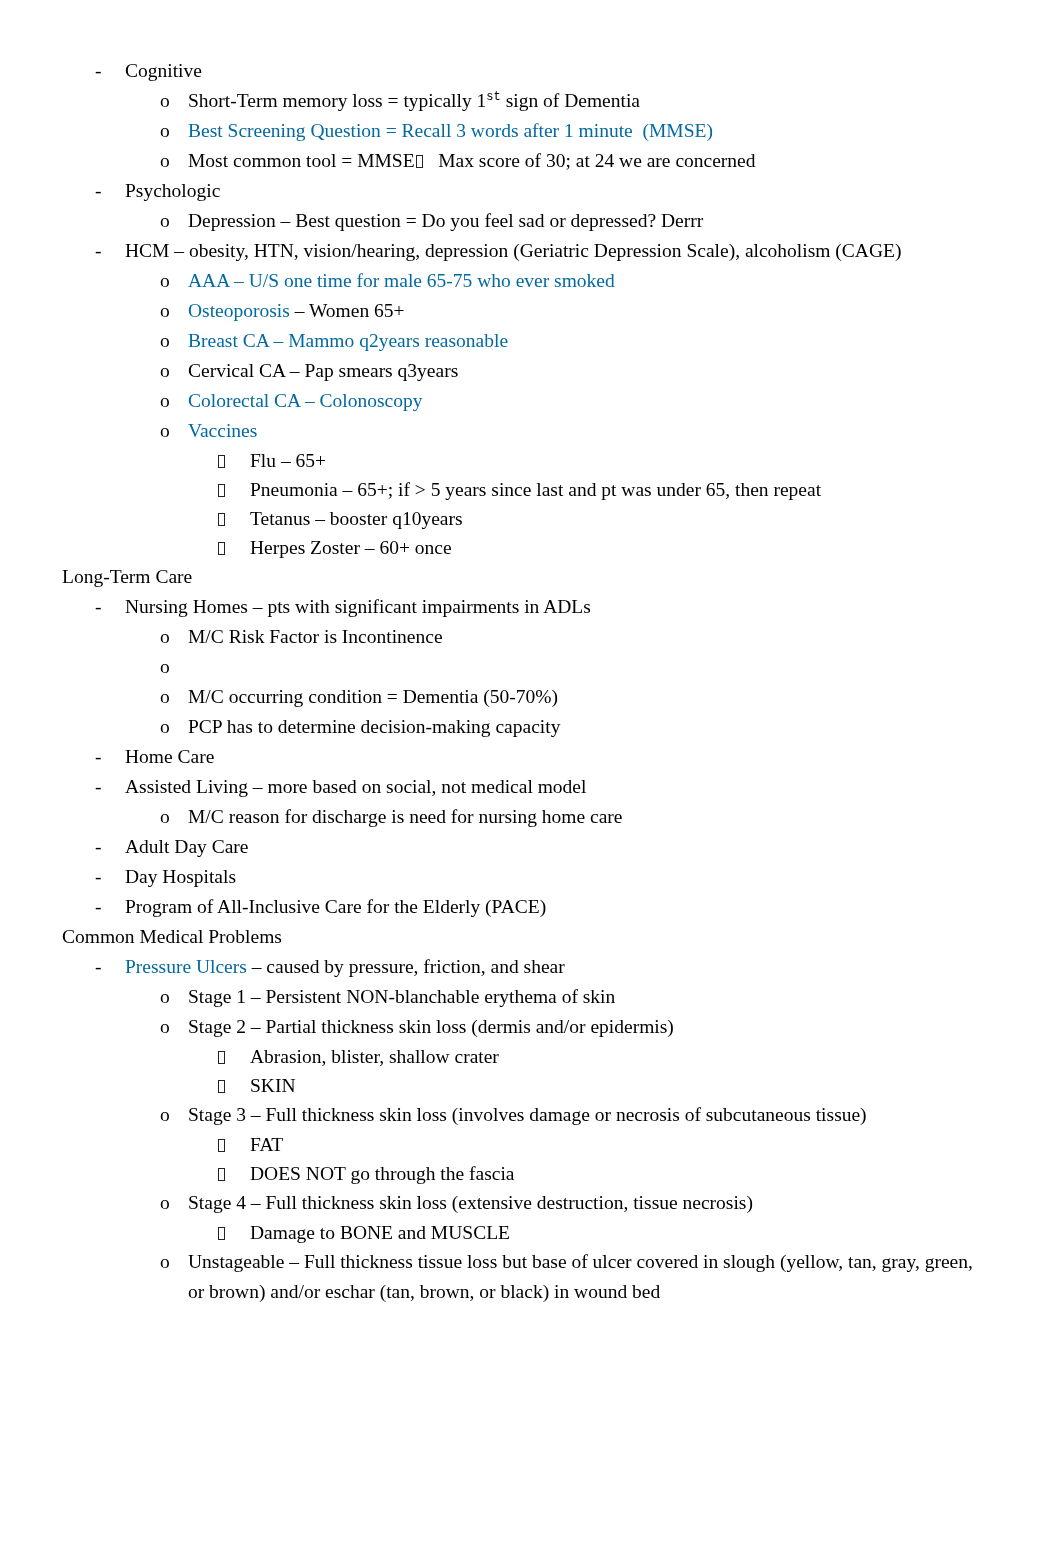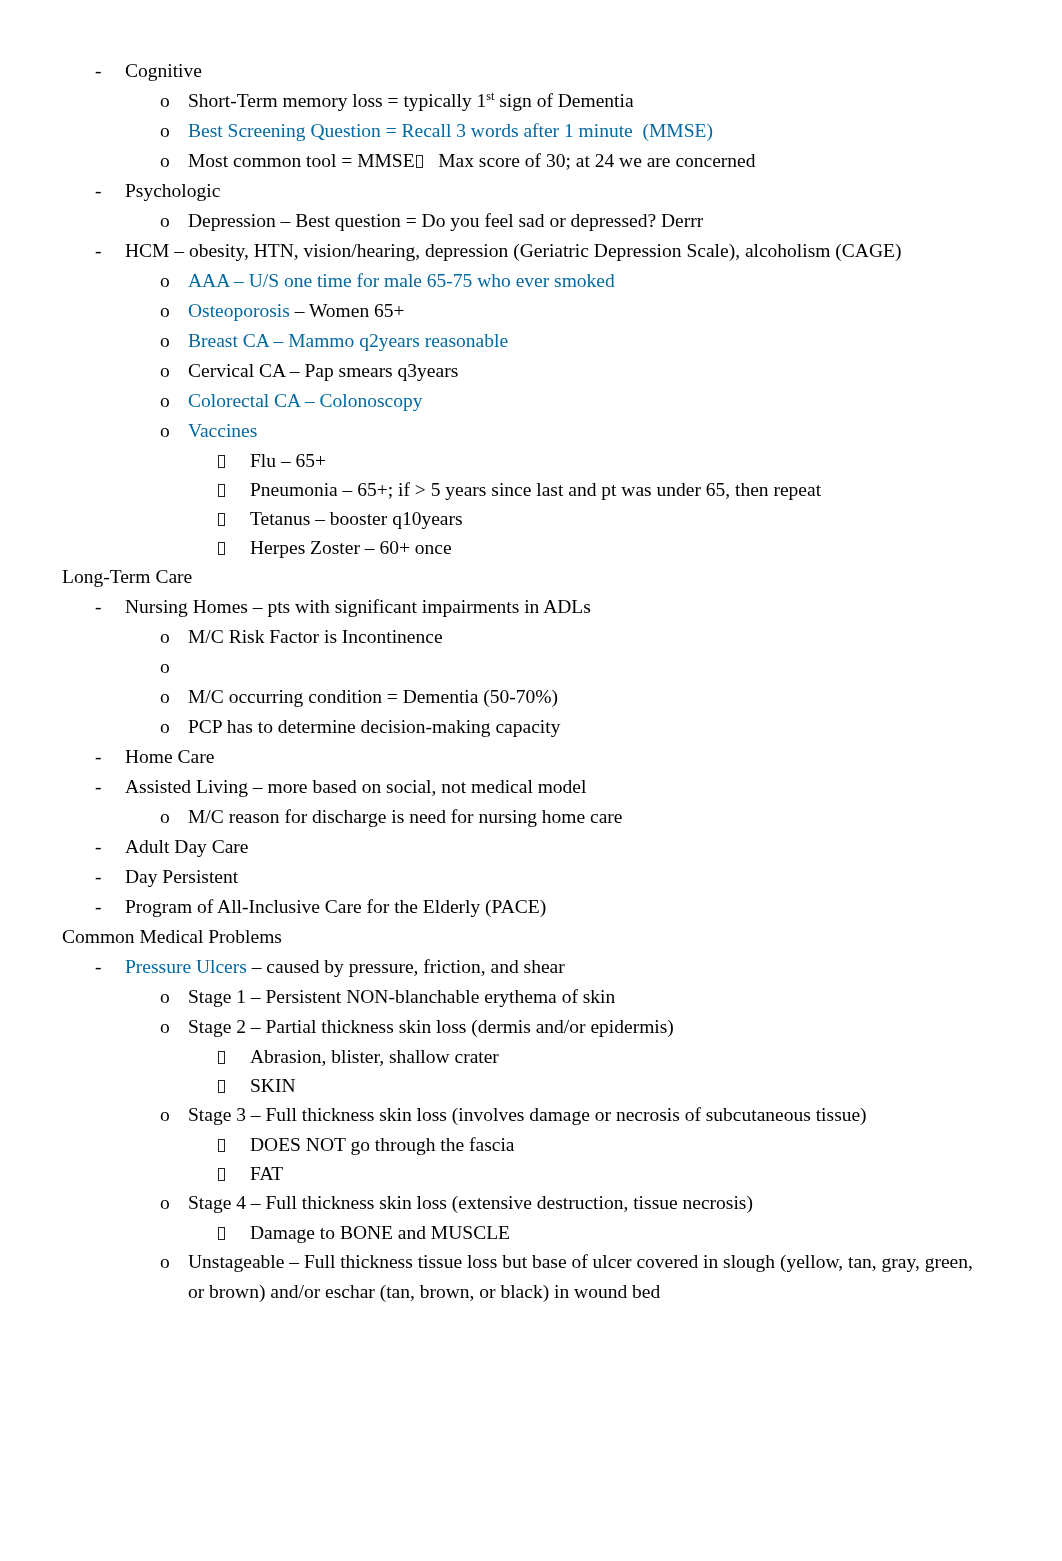--- a/index.html
+++ b/index.html
@@ -96,20 +96,21 @@
 
   .txt { white-space: pre-wrap; }
 
   .red { color: #0369a1; }
   .blk { color: #000000; }
 
   sup {
     font-size: 0.62em;
     vertical-align: super;
     line-height: 0;
+    font-family: Liberation Mono, monospace;
   }
 
   
   .tofu {
     display: inline-block;
     width: 7px;
     height: 13px;
     border: 1px solid #222222;
     vertical-align: -1px;
     box-sizing: border-box;
@@ -231,21 +232,21 @@
       <div class="row lvl2">
         <span class="mark">o</span>
         <span class="txt"><span class="blk">M/C reason for discharge is need for nursing home care</span></span>
       </div>
       <div class="row lvl1">
         <span class="mark">-</span>
         <span class="txt"><span class="blk">Adult Day Care</span></span>
       </div>
       <div class="row lvl1">
         <span class="mark">-</span>
-        <span class="txt"><span class="blk">Day Persistent</span></span>
+        <span class="txt"><span class="blk">Day Hospitals</span></span>
       </div>
       <div class="row lvl1">
         <span class="mark">-</span>
         <span class="txt"><span class="blk">Program of All-Inclusive Care for the Elderly (PACE)</span></span>
       </div>
       <div class="row lvl0">
         <span class="txt"><span class="blk">Common Medical Problems</span></span>
       </div>
       <div class="row lvl1">
         <span class="mark">-</span>
@@ -266,25 +267,25 @@
       <div class="row lvl3">
         <span class="mark"><span class="tofu"></span></span>
         <span class="txt"><span class="blk">SKIN</span></span>
       </div>
       <div class="row lvl2">
         <span class="mark">o</span>
         <span class="txt"><span class="blk">Stage 3 – Full thickness skin loss (involves damage or necrosis of subcutaneous tissue)</span></span>
       </div>
       <div class="row lvl3">
         <span class="mark"><span class="tofu"></span></span>
+        <span class="txt"><span class="blk">FAT</span></span>
+      </div>
+      <div class="row lvl3">
+        <span class="mark"><span class="tofu"></span></span>
         <span class="txt"><span class="blk">DOES NOT go through the fascia</span></span>
-      </div>
-      <div class="row lvl3">
-        <span class="mark"><span class="tofu"></span></span>
-        <span class="txt"><span class="blk">FAT</span></span>
       </div>
       <div class="row lvl2">
         <span class="mark">o</span>
         <span class="txt"><span class="blk">Stage 4 – Full thickness skin loss (extensive destruction, tissue necrosis)</span></span>
       </div>
       <div class="row lvl3">
         <span class="mark"><span class="tofu"></span></span>
         <span class="txt"><span class="blk">Damage to BONE and MUSCLE</span></span>
       </div>
       <div class="row lvl2 wrap">

